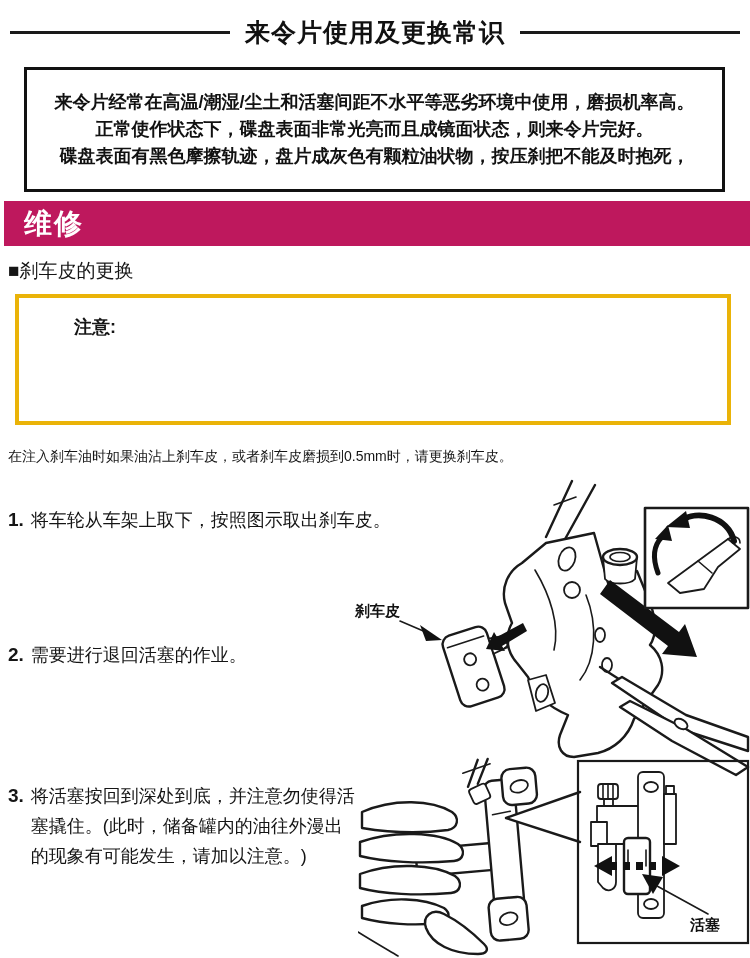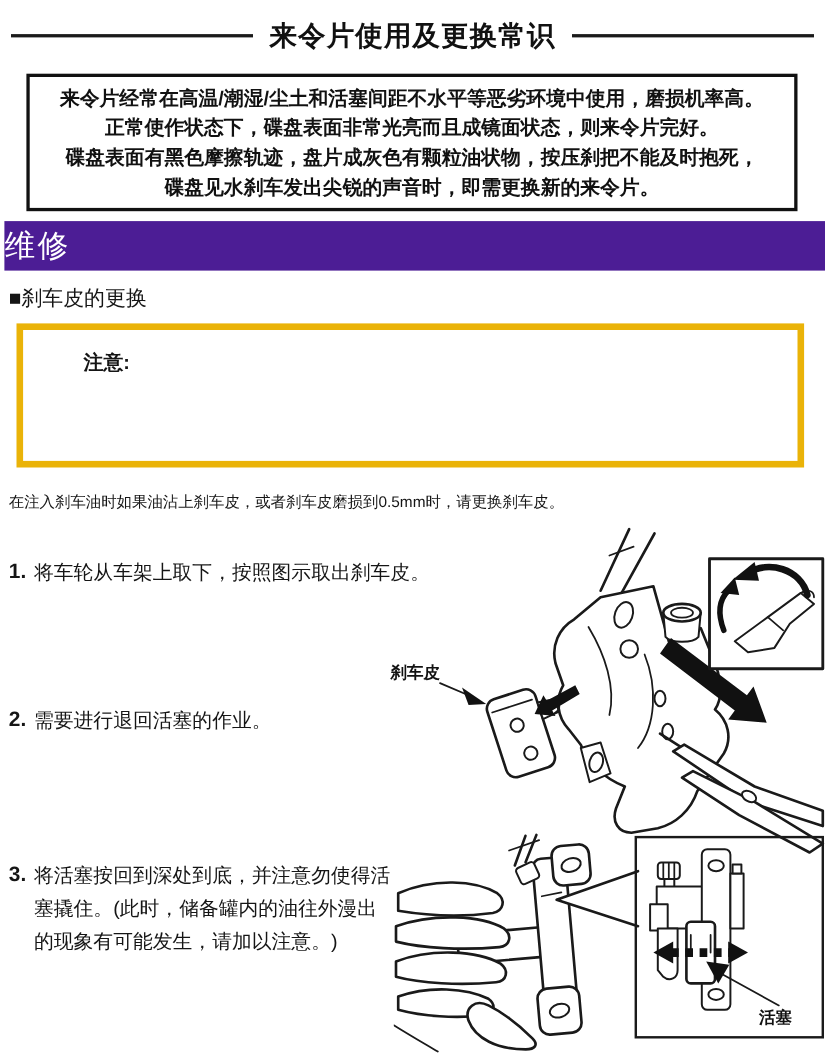--- a/index.html
+++ b/index.html
@@ -13,27 +13,27 @@
   .title-rule{flex:1;height:3px;background:#1a1a1a;}
   .page-title{font-size:25px;font-weight:bold;letter-spacing:1px;white-space:nowrap;color:#111;}
   
   .intro-box{
     position:absolute;left:24px;top:67px;width:701px;height:125px;box-sizing:border-box;
     border:3px solid #111;display:flex;flex-direction:column;justify-content:center;align-items:center;
   }
   .intro-line{font-size:18px;font-weight:bold;line-height:27px;white-space:nowrap;color:#111;}
   
   .banner{
-    position:absolute;left:4px;top:201px;width:746px;height:45px;background:#4c1d95;
-    color:#fff;font-size:28px;font-weight:400;line-height:45px;box-sizing:border-box;
+    position:absolute;left:4px;top:201px;width:746px;height:45px;background:#be185d;
+    color:#fff;font-size:28px;font-weight:700;line-height:45px;padding-left:20px;box-sizing:border-box;
     letter-spacing:2px;
   }
   .subsection-title{position:absolute;left:8px;top:258px;font-size:19px;font-weight:normal;white-space:nowrap;}
   
-  .notice-box{position:absolute;left:15px;top:294px;width:716px;height:131px;box-sizing:border-box;border:6px solid #eab308;}
+  .notice-box{position:absolute;left:15px;top:294px;width:716px;height:131px;box-sizing:border-box;border:4px solid #eab308;}
   .notice-heading{position:absolute;left:55px;top:17px;font-size:18px;font-weight:bold;}
   .notice-lines{position:absolute;left:55px;top:45px;}
   .notice-line{font-size:17px;line-height:30px;white-space:nowrap;}
   
   .replacement-note{position:absolute;left:8px;top:448px;font-size:14px;white-space:nowrap;}
   
   .step{position:absolute;display:flex;font-size:18px;line-height:30px;}
   .step-num{font-weight:bold;margin-right:7px;white-space:nowrap;font-size:19px;}
   .step-1{left:8px;top:505px;width:420px;}
   .step-2{left:8px;top:640px;width:420px;}
@@ -59,21 +59,20 @@
   <div class="title-row">
     <span class="title-rule"></span>
     <span class="page-title">来令片使用及更换常识</span>
     <span class="title-rule"></span>
   </div>
 
   <div class="intro-box">
     <div class="intro-line">来令片经常在高温/潮湿/尘土和活塞间距不水平等恶劣环境中使用，磨损机率高。</div>
     <div class="intro-line">正常使作状态下，碟盘表面非常光亮而且成镜面状态，则来令片完好。</div>
     <div class="intro-line">碟盘表面有黑色摩擦轨迹，盘片成灰色有颗粒油状物，按压刹把不能及时抱死，</div>
-    <div class="intro-line">碟盘见水刹车发出尖锐的声音时，即需更换新的来令片。</div>
   </div>
 
   <div class="banner">维修</div>
 
   <div class="subsection-title">■刹车皮的更换</div>
 
   <div class="notice-box">
     <div class="notice-heading">注意:</div>
   </div>
 

